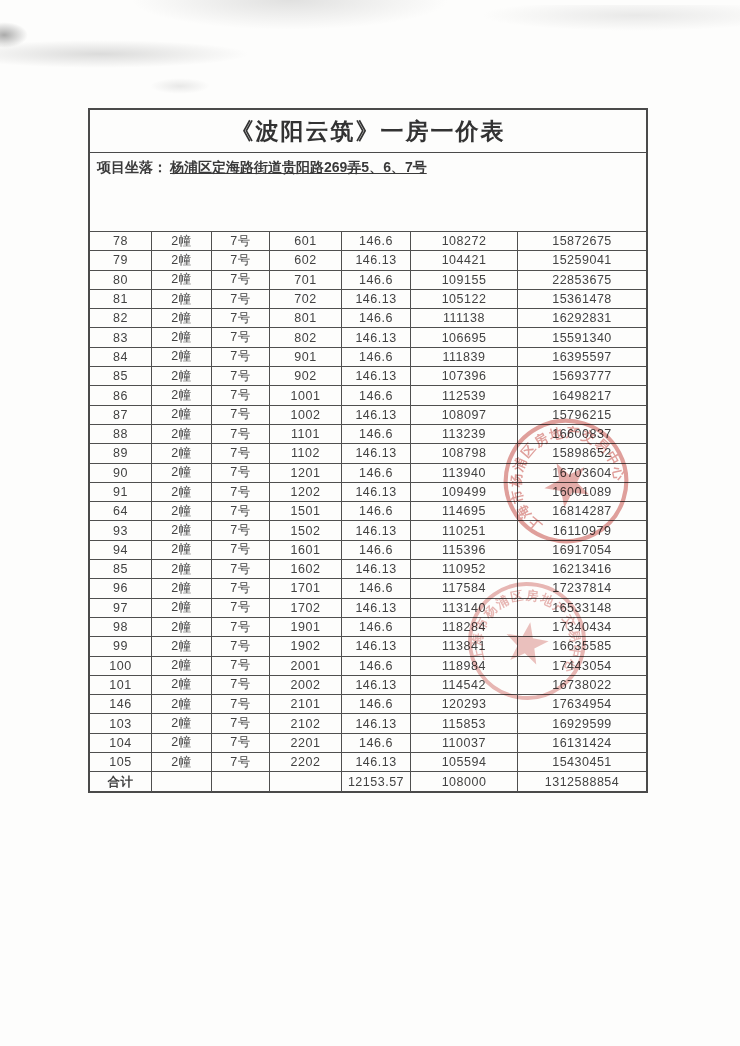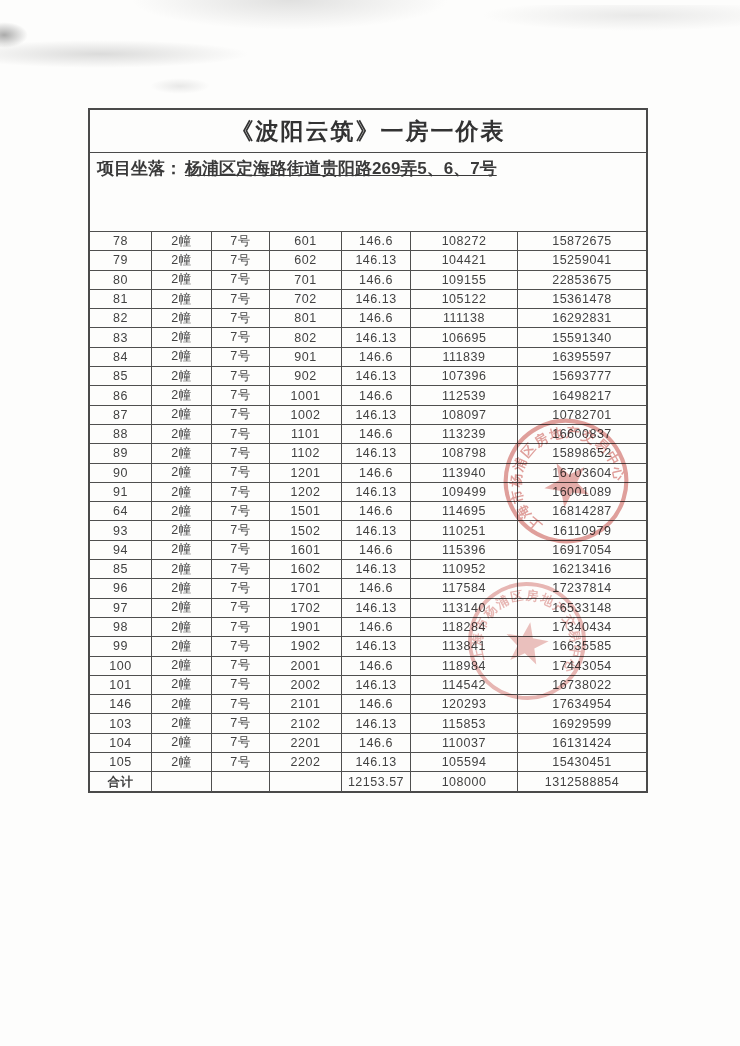--- a/index.html
+++ b/index.html
@@ -39,21 +39,21 @@
     height:42px;
     border-bottom:1.5px solid #4a4a4a;
     display:flex;align-items:center;justify-content:center;
     font-size:23px;font-weight:bold;color:#333;
     letter-spacing:2px;
   }
   .location-row{
     height:30px;
     display:flex;align-items:center;
     padding-left:7px;
-    font-size:17px;font-weight:bold;color:#3a3a3a;
+    font-size:14px;font-weight:bold;color:#3a3a3a;
   }
   .location-row .loc-value{margin-left:3px;text-decoration:underline;}
   .grid{
     display:grid;
     grid-template-columns:61px 60px 58px 72px 69px 107px 129px;
     grid-auto-rows:19.3px;
     margin-top:48px;
   }
   .grid .cell{
     display:flex;align-items:center;justify-content:center;
@@ -171,21 +171,21 @@
     <div class="cell">146.6</div>
     <div class="cell">112539</div>
     <div class="cell">16498217</div>
 
     <div class="cell">87</div>
     <div class="cell">2幢</div>
     <div class="cell">7号</div>
     <div class="cell">1002</div>
     <div class="cell">146.13</div>
     <div class="cell">108097</div>
-    <div class="cell">10782701</div>
+    <div class="cell">15796215</div>
 
     <div class="cell">88</div>
     <div class="cell">2幢</div>
     <div class="cell">7号</div>
     <div class="cell">1101</div>
     <div class="cell">146.6</div>
     <div class="cell">113239</div>
     <div class="cell">16600837</div>
 
     <div class="cell">89</div>

